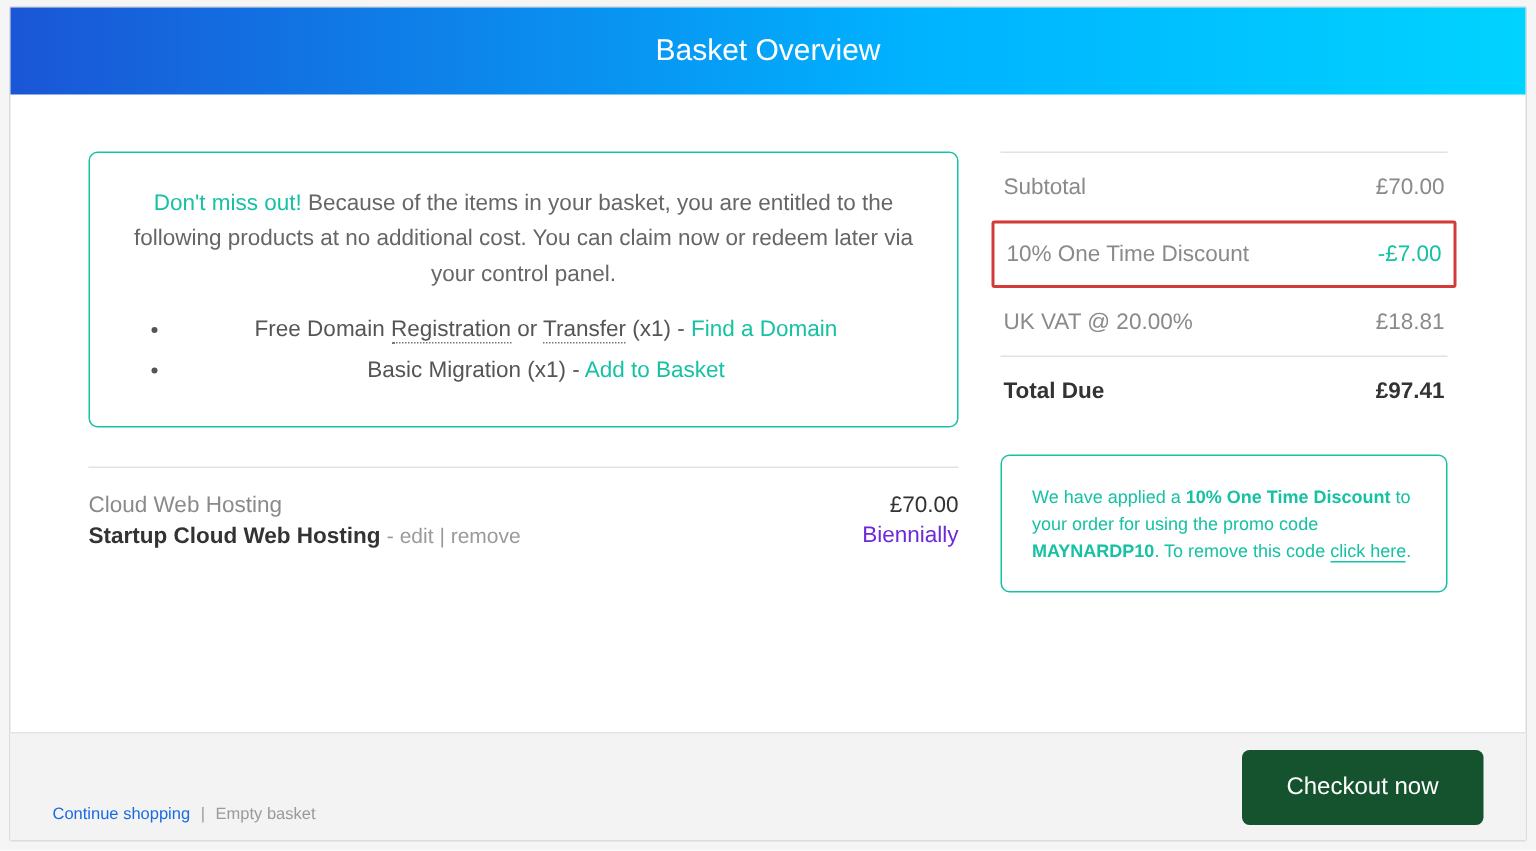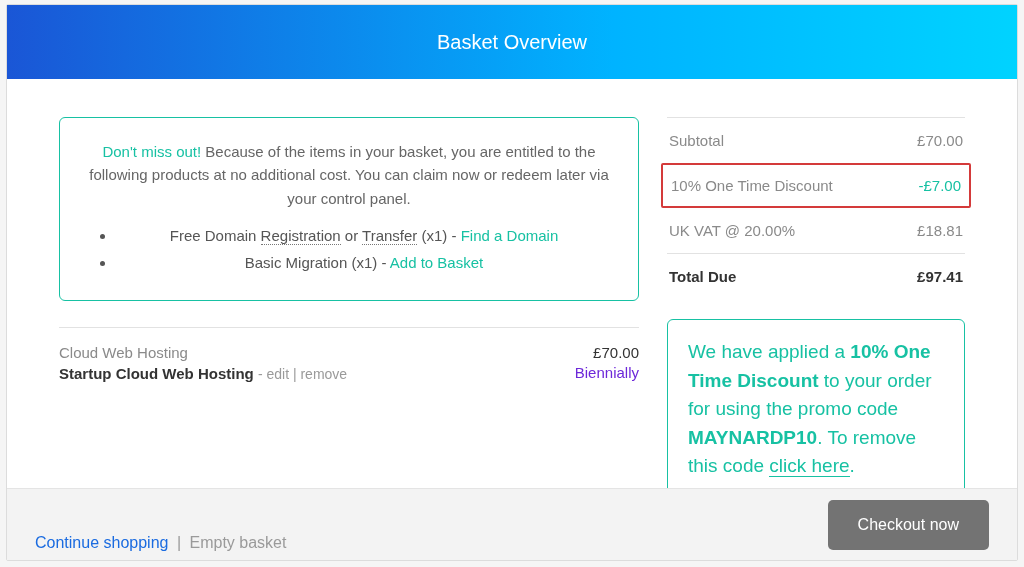--- a/index.html
+++ b/index.html
@@ -14,21 +14,21 @@
   .card {
     position: absolute;
     left: 6px; right: 6px; top: 4px; bottom: 6px;
     background: #fff;
     border: 1px solid #dcdcdc;
     border-radius: 2px;
     display: flex;
     flex-direction: column;
   }
   .header {
-    height: 74px;
+    height: 58px;
     background: linear-gradient(90deg, #1a56d6 0%, #00b3ff 60%, #00d3ff 100%);
     display: flex;
     align-items: center;
     justify-content: center;
     color: #fff;
     font-size: 20px;
     font-weight: 500;
   }
   .body {
     flex: 1;
@@ -90,39 +90,39 @@
     color: #8a8a8a;
   }
   .sum-row.discount .sum-val { color: #17c1a3; }
   .sum-row.total { color: #333; font-weight: 600; border-bottom: none; }
   .promo-box {
     margin-top: 20px;
     border: 1px solid #17c1a3;
     border-radius: 6px;
     padding: 18px 20px;
     color: #17c1a3;
-    font-size: 19px;
+    font-size: 12px;
     line-height: 1.5;
   }
   .promo-box b { font-weight: 600; }
   .footer {
     height: 72px;
     background: #f3f3f3;
     border-top: 1px solid #e4e4e4;
     display: flex;
     align-items: center;
     padding: 0 28px;
   }
-  .footer-left { color: #9a9a9a; font-size: 16px; margin-top: 36px; }
+  .footer-left { color: #9a9a9a; font-size: 11px; margin-top: 36px; }
   .footer-left .blue { color: #1a6be0; cursor: pointer; }
   .footer-left .sep { margin: 0 4px; }
   .footer-left .empty { color: #9a9a9a; cursor: pointer; }
   .checkout-btn {
     margin-left: auto;
-    background: #737373;
+    background: #14532d;
     color: #fff;
     border: none;
     border-radius: 5px;
     padding: 16px 30px;
     font-size: 16px;
     font-weight: 500;
     cursor: pointer;
   }
 </style>
 </head>

